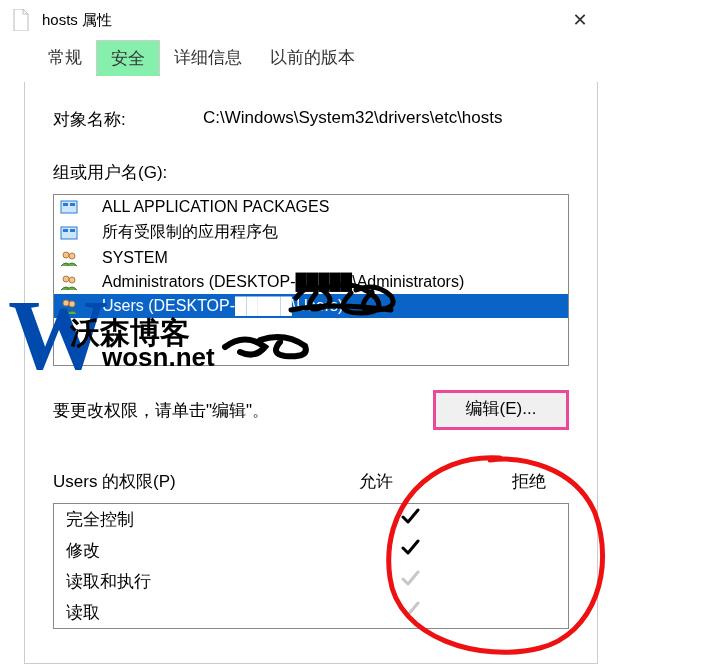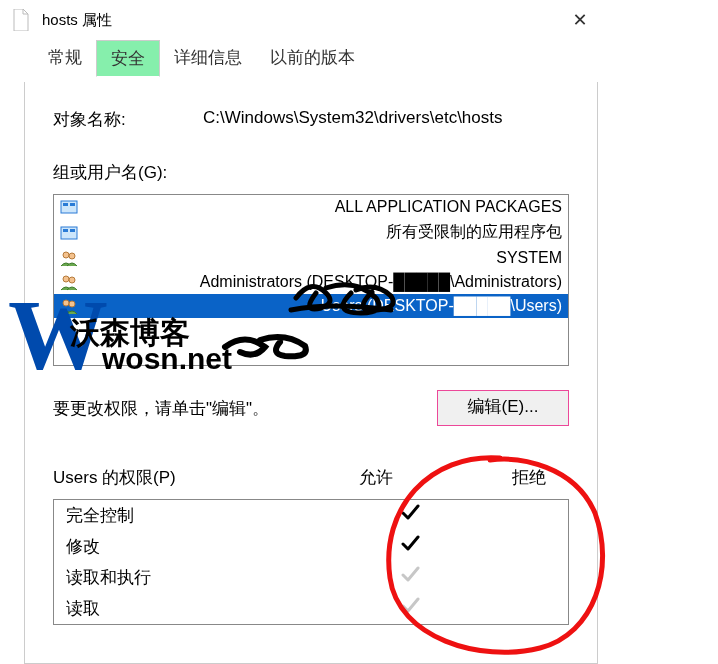--- a/index.html
+++ b/index.html
@@ -88,24 +88,23 @@
     border: 1px solid #888;
     height: 170px;
     overflow: hidden;
     position: relative;
     font-size: 16px;
   }
   .list-item {
     display: flex;
     align-items: center;
     padding: 3px 6px;
-    gap: 0;
+    gap: 24px;
     cursor: pointer;
     position: relative;
-    justify-content: space-between;
   }
   .list-item.selected {
     background: #0a63c7;
     color: #fff;
   }
   .pkg-icon, .usr-icon {
     width: 18px;
     height: 18px;
     flex: 0 0 18px;
     display: inline-block;
@@ -115,21 +114,21 @@
     align-items: center;
     margin-top: 24px;
     font-size: 17px;
   }
   .edit-row .msg {
     flex: 1;
   }
   .edit-btn {
     width: 130px;
     height: 34px;
-    border: 1px solid #ec4899;
+    border: 3px solid #ec4899;
     background: #f0f0f0;
     text-align: center;
     line-height: 32px;
     font-size: 17px;
     cursor: pointer;
   }
   .perm-header {
     display: flex;
     align-items: center;
     font-size: 17px;
@@ -196,21 +195,21 @@
     font-weight: bold;
     font-size: 30px;
     color: #000;
     white-space: nowrap;
   }
   .watermark .wm-url {
     position: absolute;
     left: 94px;
     top: 42px;
     font-weight: bold;
-    font-size: 30px;
+    font-size: 26px;
     color: #000;
     white-space: nowrap;
   }
   .scribble {
     position: absolute;
     pointer-events: none;
     z-index: 40;
   }
   .red-circle {
     position: absolute;

